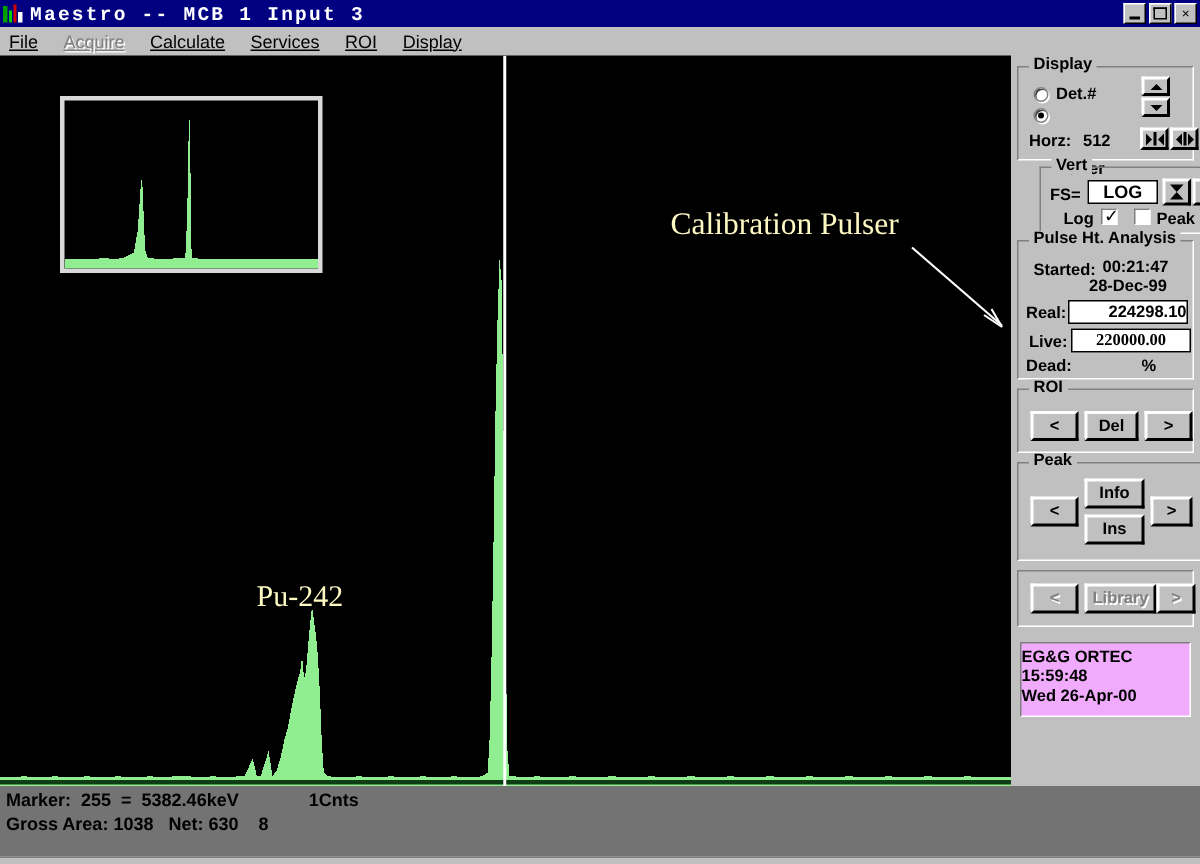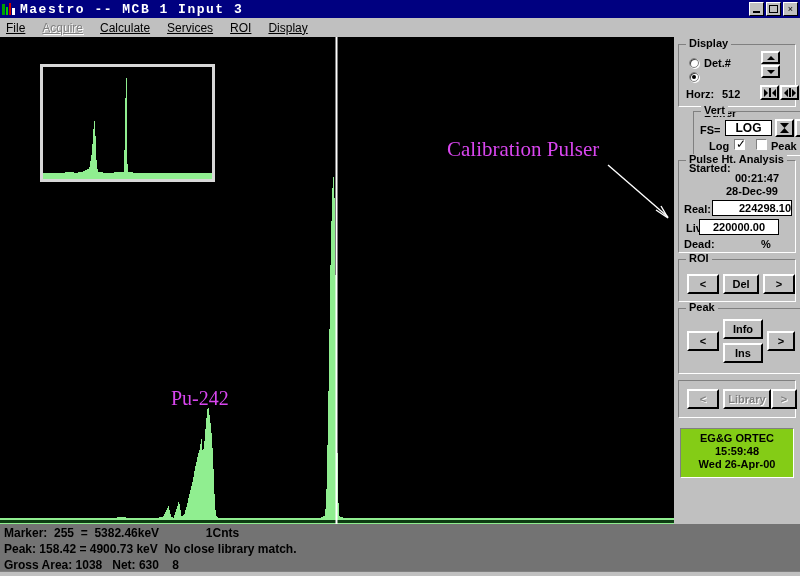--- a/index.html
+++ b/index.html
@@ -101,21 +101,21 @@
     position: absolute; left: 40px; top: 27px;
     width: 175px; height: 118px;
     border: 3px solid #d8d8d8;
     box-sizing: border-box;
     background: #000000;
     overflow: hidden;
   }
 
   .anno {
     position: absolute;
-    color: #d946ef;
+    color: #fef9c3;
     font-family: "Liberation Serif", serif;
     white-space: nowrap;
   }
   .anno-pulser { left: 447px; top: 100px; font-size: 21px; }
   .anno-pu242  { left: 171px; top: 350px; font-size: 20px; }
 
   
   .panel {
     position: absolute; left: 674px; top: 37px;
     width: 126px; height: 487px;
@@ -200,25 +200,25 @@
     cursor: default;
   }
   .arrow-up { width:0;height:0;border-left:4px solid transparent;border-right:4px solid transparent;border-bottom:4px solid #000; }
   .arrow-dn { width:0;height:0;border-left:4px solid transparent;border-right:4px solid transparent;border-top:4px solid #000; }
   .arrow-l  { width:0;height:0;border-top:4px solid transparent;border-bottom:4px solid transparent;border-right:4px solid #000; }
   .arrow-r  { width:0;height:0;border-top:4px solid transparent;border-bottom:4px solid transparent;border-left:4px solid #000; }
   .bar-v { width:2px;height:9px;background:#000; }
 
   .clockbox {
     position: absolute;
-    background: #84cc16;
+    background: #f0abfc;
     border: 1px solid;
     border-color: #808080 #ffffff #ffffff #808080;
     box-sizing: border-box;
-    text-align: center;
+    text-align: left;
     padding-top: 3px;
   }
   .clockbox div { font-size: 11px; font-weight: bold; color: #000; line-height: 13px; white-space: nowrap;}
 
   
   .statusbar {
     position: absolute; left: 0; top: 524px;
     width: 800px; height: 52px;
     background: #737373;
     box-sizing: border-box;
@@ -351,29 +351,29 @@
       <div class="chk" style="left:40px; top:27px;">
         <span class="mark">✓</span>
       </div>
       <div class="chk" style="left:62px; top:27px;"></div>
       <div class="lbl" style="position:absolute; left:77px; top:28px;">Peak</div>
     </div>
 
     <div class="group" style="left:4px; top:123px; width:118px; height:93px;">
       <div class="glabel">Pulse Ht. Analysis</div>
 
-      <div class="lbl" style="position:absolute; left:10px; top:1px;">Started:</div>
+      <div class="lbl" style="position:absolute; left:10px; top:13px;">Started:</div>
       <div class="lbl" style="position:absolute; left:56px; top:11px;">00:21:47</div>
       <div class="lbl" style="position:absolute; left:47px; top:24px;">28-Dec-99</div>
 
       <div class="lbl" style="position:absolute; left:5px; top:42px;">Real:</div>
       <div class="field" style="left:33px; top:39px; width:80px; height:16px;padding-left:26px;">224298.10</div>
 
       <div class="lbl" style="position:absolute; left:7px; top:61px;">Live:</div>
-      <div class="field" style="left:20px; top:58px; width:80px; height:16px;">220000.00</div>
+      <div class="field" style="left:35px; top:58px; width:80px; height:16px;font-family:Liberation Serif, serif;">220000.00</div>
 
       <div class="lbl" style="position:absolute; left:5px; top:77px;">Dead:</div>
       <div class="lbl" style="position:absolute; left:82px; top:77px;">%</div>
     </div>
 
     <div class="group" style="left:4px; top:222px; width:118px; height:43px;">
       <div class="glabel">ROI</div>
       <div class="btn" style="left:8px; top:14px; width:32px; height:20px;">&lt;</div>
       <div class="btn" style="left:44px; top:14px; width:36px; height:20px;">Del</div>
       <div class="btn" style="left:84px; top:14px; width:32px; height:20px;">&gt;</div>
@@ -395,18 +395,17 @@
 
     <div class="clockbox" style="left:6px; top:391px; width:114px; height:50px;">
       <div>EG&amp;G ORTEC</div>
       <div>15:59:48</div>
       <div>Wed  26-Apr-00</div>
     </div>
   </div>
 
   <div class="statusbar">
     <div class="status-line">Marker:  255  =  5382.46keV              1Cnts</div>
-    <div class="status-line">Peak: 158.42 = 4900.73 keV  No close library match.</div>
     <div class="status-line">Gross Area: 1038   Net: 630    8</div>
   </div>
   <div class="bottom-edge"></div>
 
 </div>
 
 </body></html>

